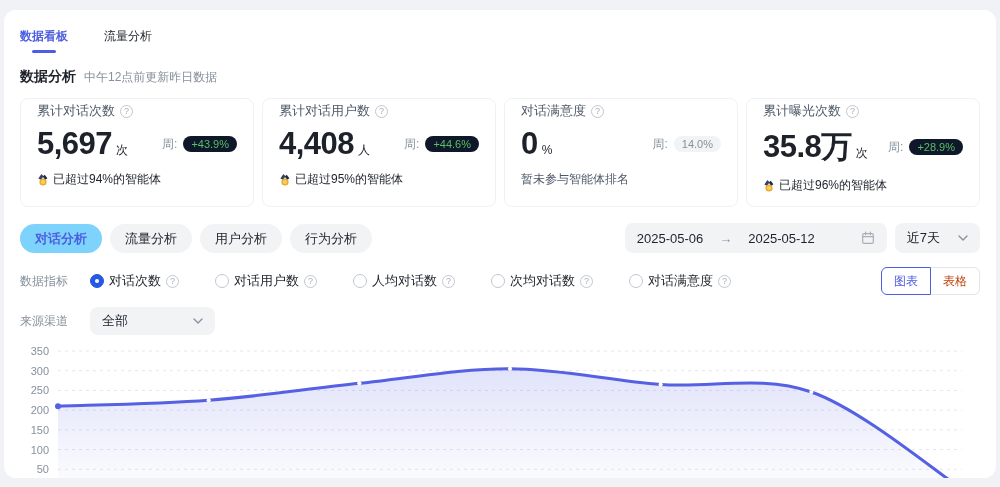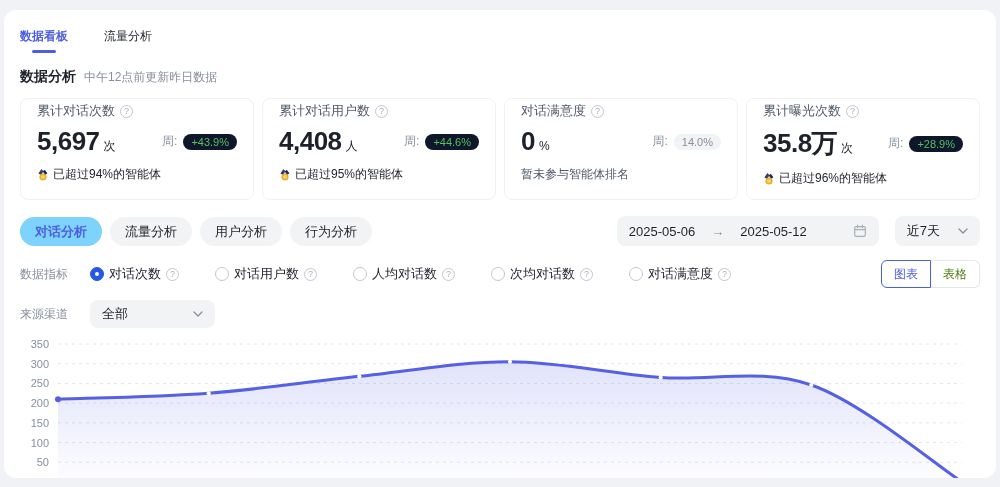--- a/index.html
+++ b/index.html
@@ -28,37 +28,37 @@
   .stat-row { display:flex; gap:8px; margin-top:12px; }
   .stat-card { flex:1; border:1px solid #f0f1f5; border-radius:8px; padding:3px 16px 12px 16px; background:#fff; }
   .stat-title { font-size:13px; color:#4e5969; display:flex; align-items:center; gap:5px; }
   .info {
     width:13px; height:13px; border:1px solid #c2c7d0; border-radius:50%;
     color:#a9aeb8; font-size:9px; line-height:11px; text-align:center;
     display:inline-block; flex:0 0 auto; cursor:default;
   }
   .stat-main { display:flex; justify-content:space-between; align-items:center; margin-top:6px; }
   .stat-value { display:flex; align-items:baseline; }
-  .num { font-size:26px; font-weight:bold; letter-spacing:-0.5px; }
+  .num { font-size:31px; font-weight:bold; letter-spacing:-0.5px; }
   .unit { font-size:12px; margin-left:4px; color:#1d2129; }
   .stat-week { font-size:12px; color:#86909c; display:flex; align-items:center; gap:6px; }
   .badge { font-size:11px; padding:2px 8px; border-radius:10px; }
   .badge.pos { background:#0f172a; color:#58bf62; }
   .badge.neutral { background:#f2f3f5; color:#86909c; }
   .stat-foot { margin-top:9px; font-size:12px; color:#1d2129; display:flex; align-items:center; gap:4px; }
   .stat-foot.muted { color:#4e5969; }
   
   .filter-row { margin-top:16px; display:flex; justify-content:space-between; align-items:center; }
   .pills { display:flex; gap:8px; }
   .pill {
     background:#f2f3f5; border-radius:15px; height:29px; line-height:29px;
     padding:0 15px; font-size:13px; color:#1d2129; cursor:pointer; white-space:nowrap;
   }
   .pill.active { background:#7dd3fc; color:#4d5ee0; font-weight:bold; }
-  .controls { display:flex; gap:16px; align-items:flex-end; }
+  .controls { display:flex; gap:8px; align-items:flex-end; }
   .date-range {
     background:#f2f3f5; border-radius:8px; height:30px; width:262px;
     display:flex; align-items:center; padding:0 12px; font-size:13px; cursor:pointer;
   }
   .date-range .d { flex:0 0 auto; }
   .date-range .arrow { color:#86909c; margin:0 16px; }
   .date-range .cal { margin-left:auto; display:flex; align-items:center; }
   .preset {
     background:#f2f3f5; border-radius:8px; height:30px; padding:0 12px;
     display:flex; align-items:center; gap:18px; font-size:13px; cursor:pointer;
@@ -66,21 +66,21 @@
   
   .metric-row { margin-top:14px; display:flex; align-items:center; }
   .dim-label { font-size:12px; color:#86909c; margin-right:22px; }
   .radio-item { display:flex; align-items:center; gap:5px; margin-right:36px; font-size:13px; cursor:pointer; }
   .radio { width:14px; height:14px; border-radius:50%; border:1px solid #c2c7d0; background:#fff; position:relative; flex:0 0 auto; }
   .radio.checked { background:#2558e5; border-color:#2558e5; }
   .radio.checked::after { content:''; position:absolute; left:4px; top:4px; width:4px; height:4px; background:#fff; border-radius:50%; }
   .seg { margin-left:auto; display:flex; }
   .seg-btn {
     height:28px; padding:0 12px; font-size:12px; background:#fff;
-    border:1px solid #e5e6eb; color:#4d7c0f; cursor:pointer;
+    border:1px solid #e5e6eb; color:#c2410c; cursor:pointer;
     font-family:inherit;
   }
   .seg-btn:first-child { border-radius:6px 0 0 6px; }
   .seg-btn:last-child { border-radius:0 6px 6px 0; border-left:none; }
   .seg-btn.active { color:#4d5ee0; border:1px solid #4d5ee0; }
   .seg-btn.active + .seg-btn { border-left:none; }
   
   .source-row { margin-top:12px; display:flex; align-items:center; }
   .source-select {
     background:#f2f3f5; border-radius:8px; height:28px; width:125px; padding:0 12px;

